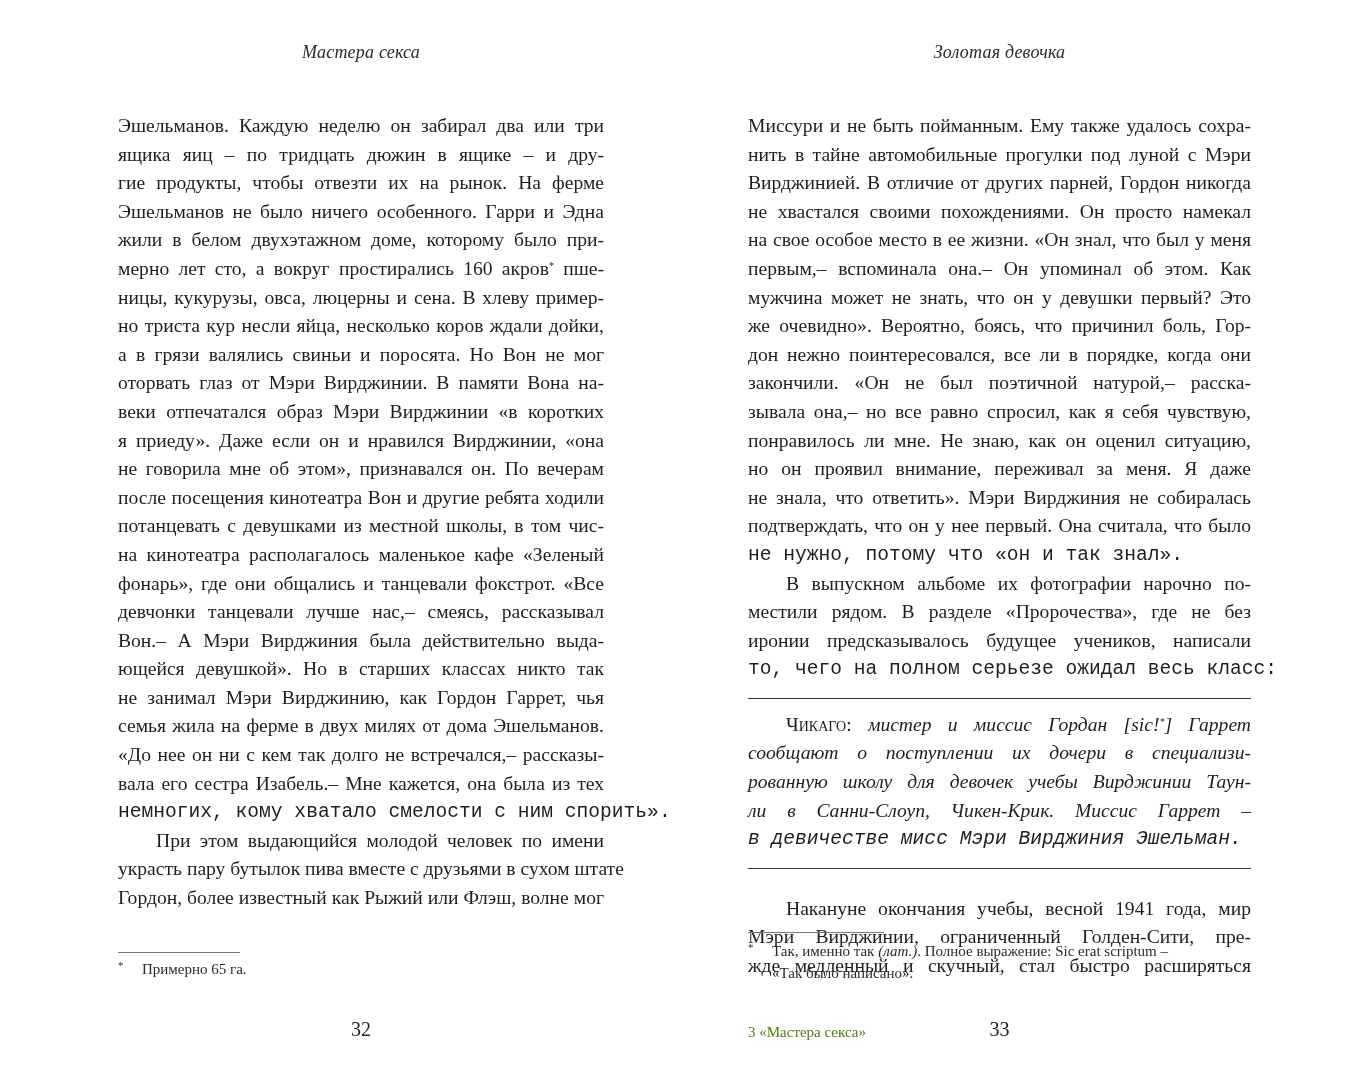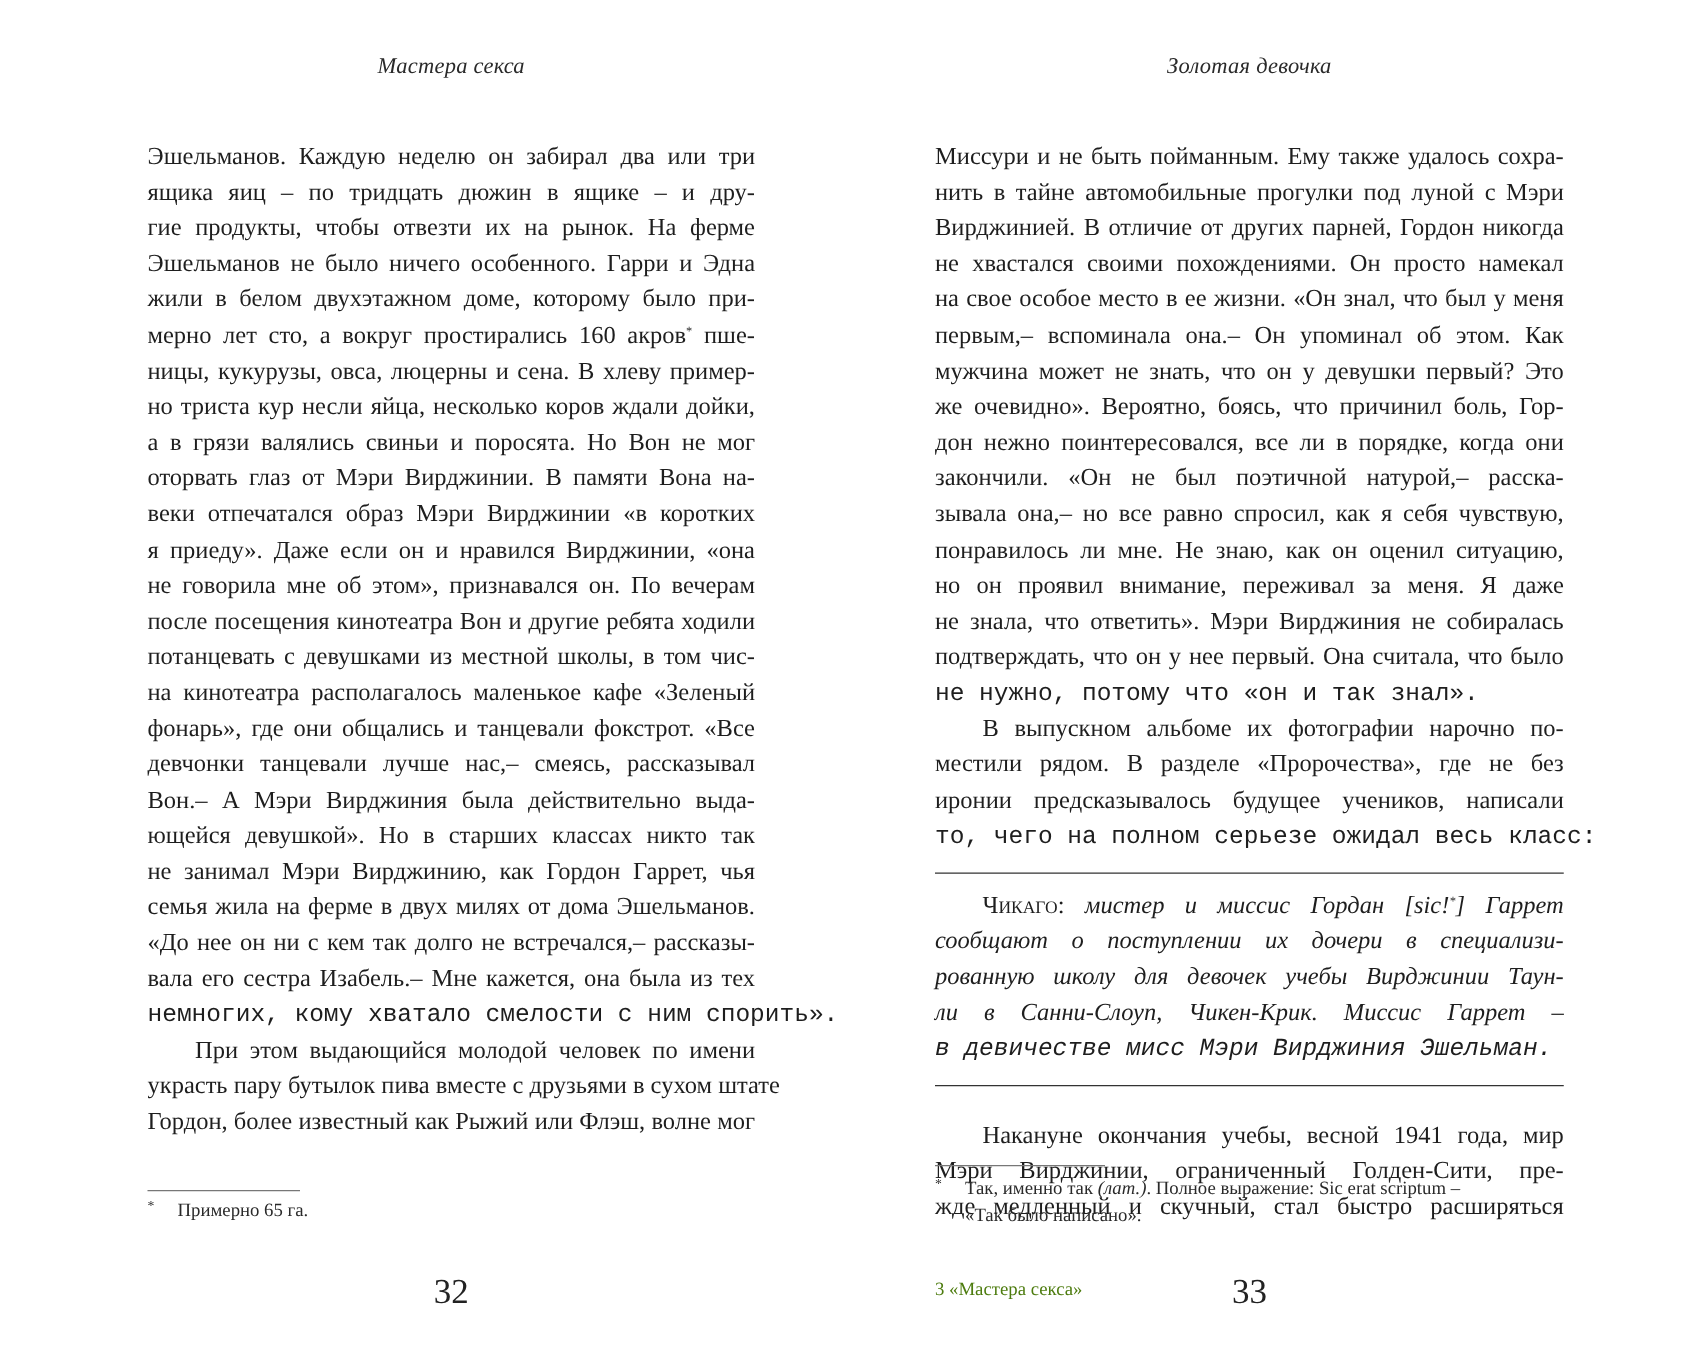--- a/index.html
+++ b/index.html
@@ -17,21 +17,21 @@
   .line.indent { padding-left: 38px; }
   .rule { height: 0; border-top: 1.6px solid #333; margin: 14px 0 12px 0; }
   .quote .line { font-style: italic; }
   .quote .line .sc { font-style: normal; font-variant: small-caps; }
   .gap { height: 14px; }
   .fn-rule { position: absolute; border-top: 1px solid #777; width: 122px; }
   .footnote { position: absolute; font-size: 15px; line-height: 22px; color: #2a2a2a; }
   .footnote .mark { position: absolute; left: 0; top: -4px; font-size: 11px; }
   .footnote .txt { display: block; padding-left: 24px; }
   .footnote .it { font-style: italic; }
-  .folio { position: absolute; top: 1018px; left: 0; right: 0; text-align: center; font-size: 28px; color: #222; }
+  .folio { position: absolute; top: 1018px; left: 0; right: 0; text-align: center; font-size: 20px; color: #222; }
   .sig { position: absolute; top: 1024px; left: 0; font-size: 15px; color: #4d7c0f; }
   sup { font-size: 10px; vertical-align: top; position: relative; top: -3px; }
 </style>
 </head>
 <body>
 
 <div class="page left">
   <div class="running-head">Мастера секса</div>
   <div class="body">
     <span class="line">Эшельманов. Каждую неделю он забирал два или три</span>

